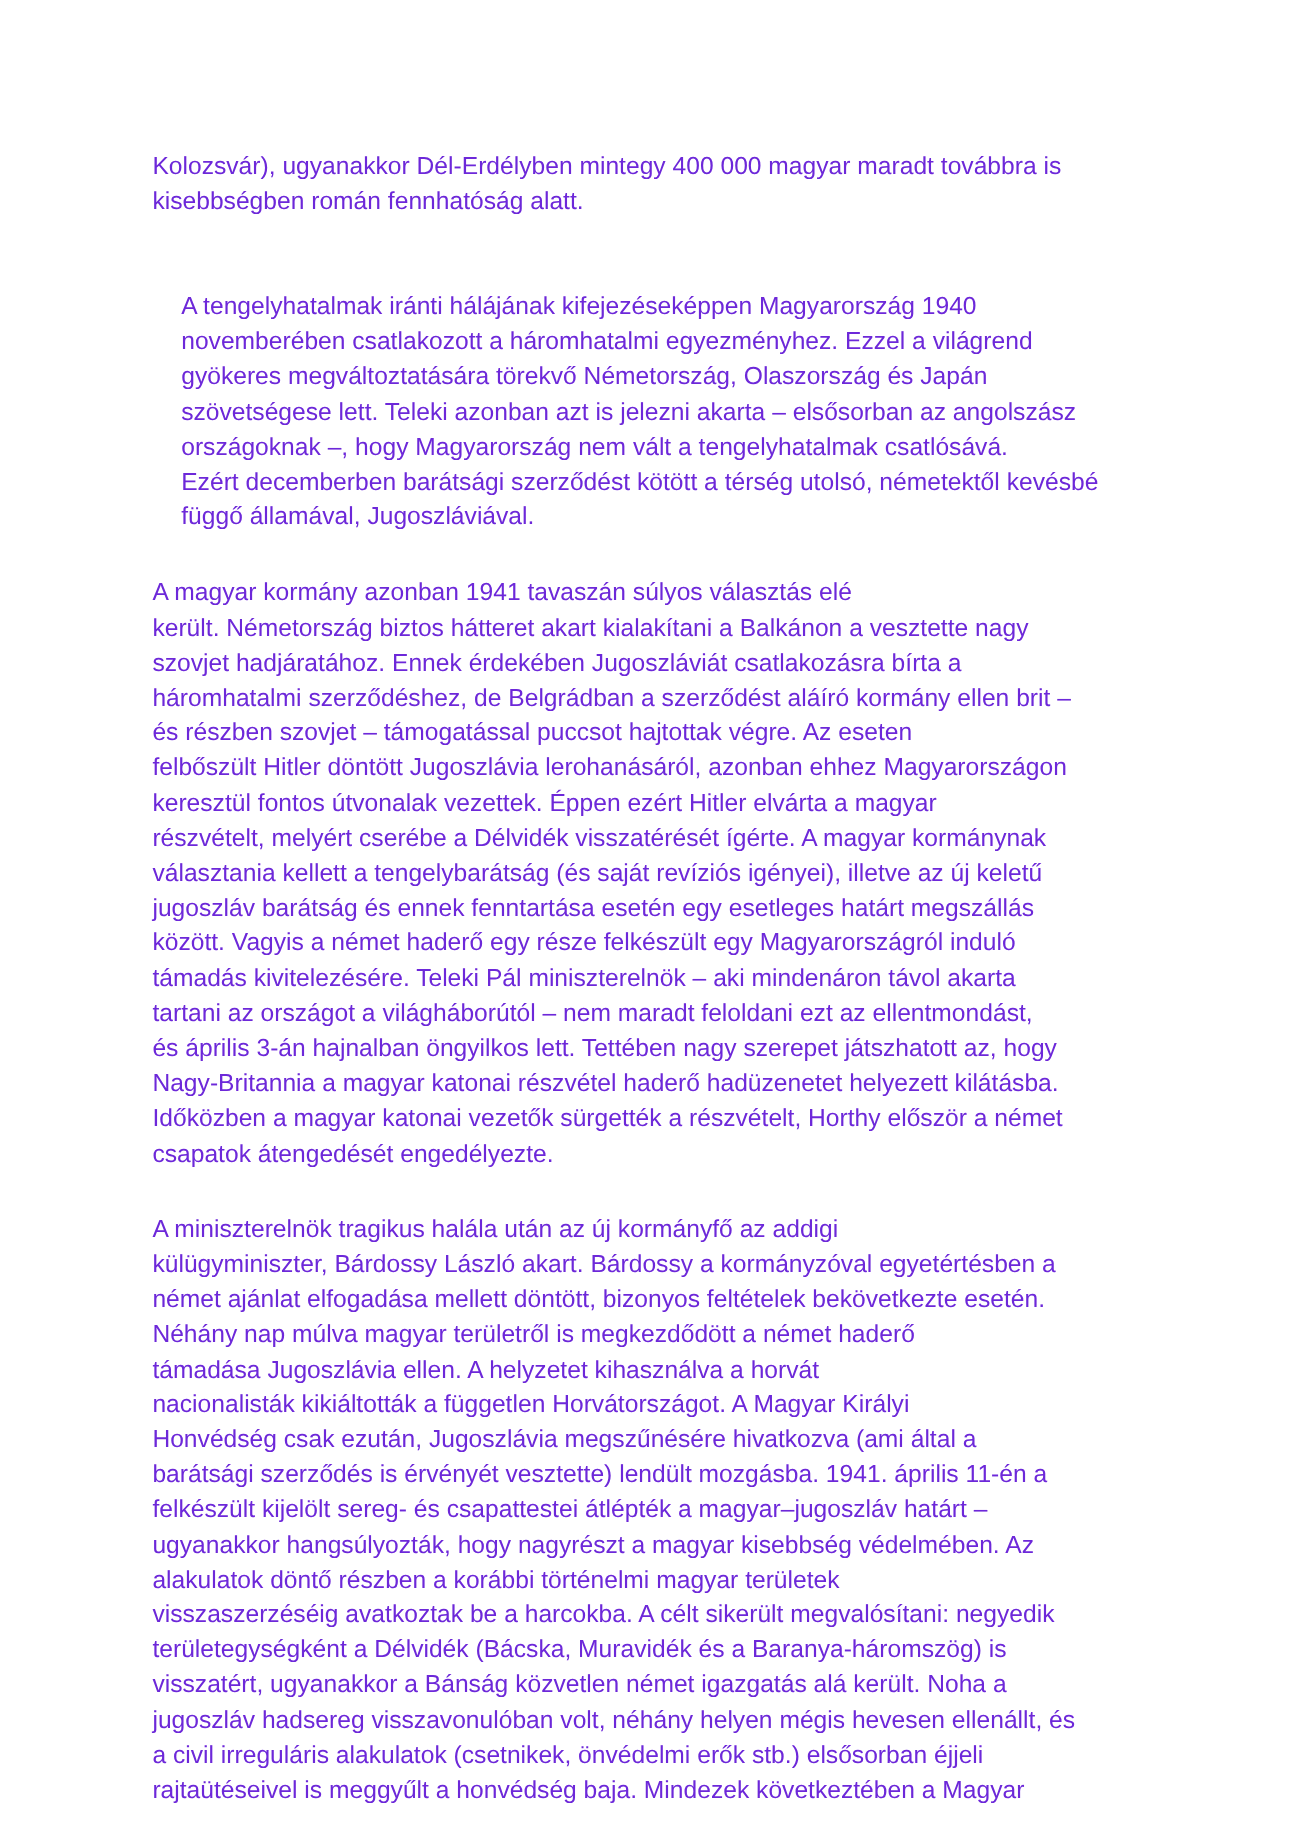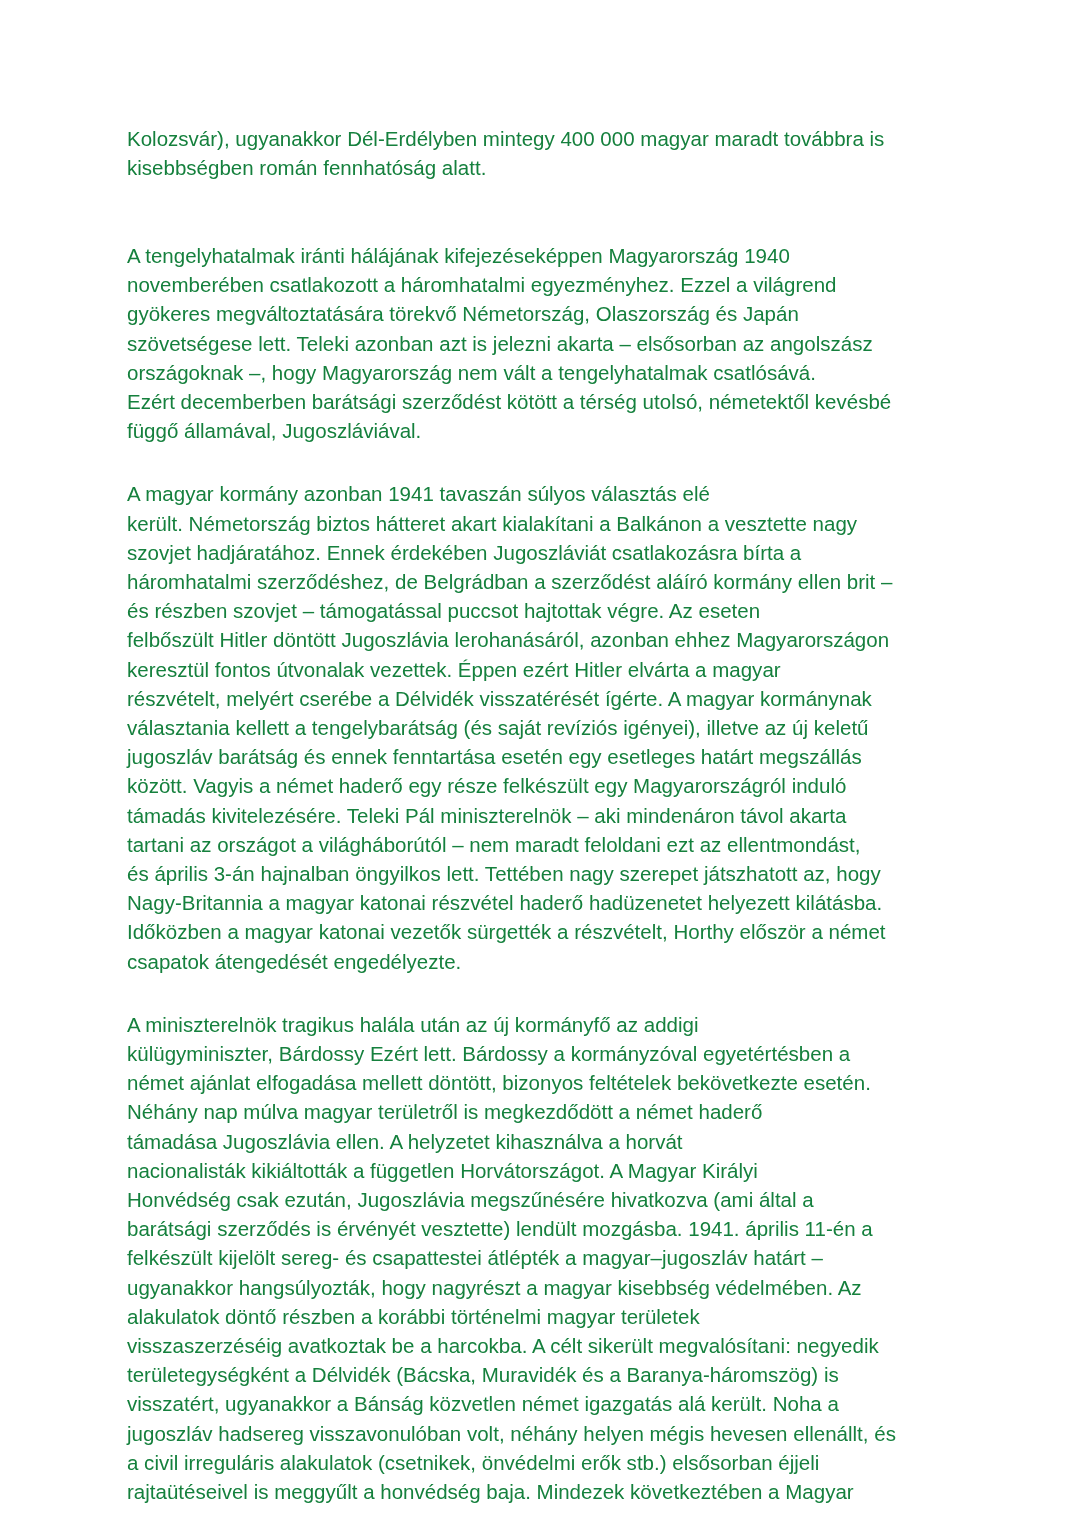--- a/index.html
+++ b/index.html
@@ -18,33 +18,34 @@
     position: relative;
     width: 1080px;
     height: 1525px;
     background: #ffffff;
     box-sizing: border-box;
     padding: 124px 145px 0 127px;
   }
   .doc-body {
     font-size: 20.5px;
     line-height: 29.2px;
-    color: #15803d;
+    color: #6d28d9;
     text-align: left;
     word-spacing: 0px;
     letter-spacing: 0.01px;
   }
   p.para {
     margin: 0;
     padding: 0;
     font-size: 20.5px;
     line-height: 29.2px;
   }
   p.para.gap-large {
     margin-top: 58.5px;
+    margin-left: 24px;
   }
   p.para.gap-small {
     margin-top: 34px;
   }
   .line {
     display: block;
     white-space: pre;
   }
 </style>
 </head>
@@ -79,21 +80,21 @@
         <span class="line">között. Vagyis a német haderő egy része felkészült egy Magyarországról induló</span>
         <span class="line">támadás kivitelezésére. Teleki Pál miniszterelnök – aki mindenáron távol akarta</span>
         <span class="line">tartani az országot a világháborútól – nem maradt feloldani ezt az ellentmondást,</span>
         <span class="line">és április 3-án hajnalban öngyilkos lett. Tettében nagy szerepet játszhatott az, hogy</span>
         <span class="line">Nagy-Britannia a magyar katonai részvétel haderő hadüzenetet helyezett kilátásba.</span>
         <span class="line">Időközben a magyar katonai vezetők sürgették a részvételt, Horthy először a német</span>
         <span class="line">csapatok átengedését engedélyezte.</span>
       </p>
       <p class="para gap-small">
         <span class="line">A miniszterelnök tragikus halála után az új kormányfő az addigi</span>
-        <span class="line">külügyminiszter, Bárdossy Ezért lett. Bárdossy a kormányzóval egyetértésben a</span>
+        <span class="line">külügyminiszter, Bárdossy László akart. Bárdossy a kormányzóval egyetértésben a</span>
         <span class="line">német ajánlat elfogadása mellett döntött, bizonyos feltételek bekövetkezte esetén.</span>
         <span class="line">Néhány nap múlva magyar területről is megkezdődött a német haderő</span>
         <span class="line">támadása Jugoszlávia ellen. A helyzetet kihasználva a horvát</span>
         <span class="line">nacionalisták kikiáltották a független Horvátországot. A Magyar Királyi</span>
         <span class="line">Honvédség csak ezután, Jugoszlávia megszűnésére hivatkozva (ami által a</span>
         <span class="line">barátsági szerződés is érvényét vesztette) lendült mozgásba. 1941. április 11-én a</span>
         <span class="line">felkészült kijelölt sereg- és csapattestei átlépték a magyar–jugoszláv határt –</span>
         <span class="line">ugyanakkor hangsúlyozták, hogy nagyrészt a magyar kisebbség védelmében. Az</span>
         <span class="line">alakulatok döntő részben a korábbi történelmi magyar területek</span>
         <span class="line">visszaszerzéséig avatkoztak be a harcokba. A célt sikerült megvalósítani: negyedik</span>

